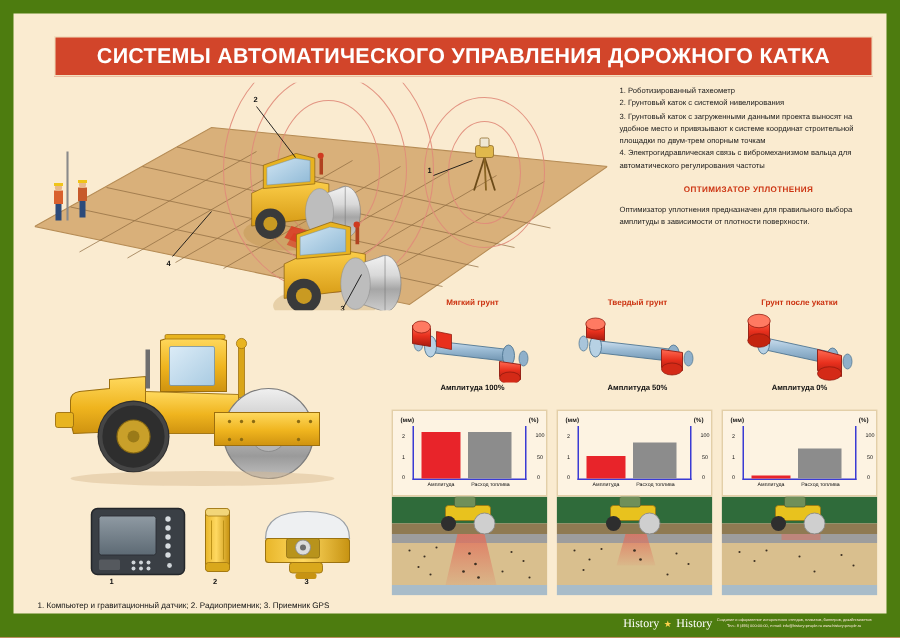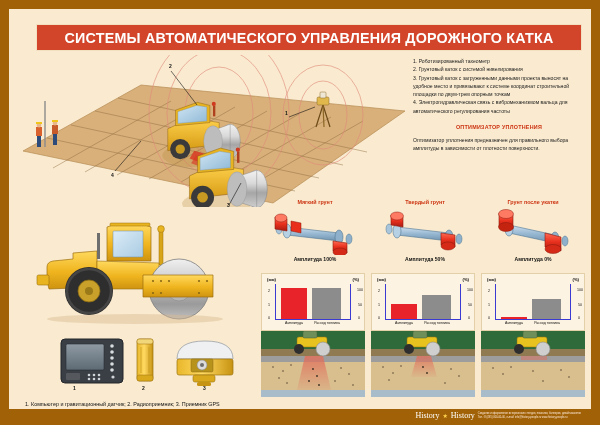--- a/index.html
+++ b/index.html
@@ -1,21 +1,21 @@
 <!DOCTYPE html>
 <html><head>
 <meta charset="utf-8">
 <style>
   * { margin:0; padding:0; box-sizing:border-box; }
   body {
     width:600px; height:425px; overflow:hidden;
     background:#cc4328;
     font-family:"Liberation Sans", sans-serif;
   }
-  .poster { position:relative; width:600px; height:425px; background:#a16207; }
+  .poster { position:relative; width:600px; height:425px; background:#4d7c0f; }
   .inner {
     position:absolute; left:9px; top:9px; width:582px; height:400px;
     background:#faebd0;
   }
   
   .titlebar {
     position:absolute; left:27px; top:15px; width:546px; height:27px;
     background:#d2452a; border:1px solid #f2e0c0;
     display:flex; align-items:center; justify-content:center;
   }
@@ -65,21 +65,21 @@
   .ticklbl { position:absolute; font-size:3.6px; color:#111; }
   .bar { position:absolute; bottom:0; }
   .barlbl {
     position:absolute; font-size:3.5px; color:#111; text-align:center;
     white-space:nowrap;
   }
   
   .soilrow { position:absolute; left:252px; top:322px; width:324px; height:72px; }
   .soilcell { position:absolute; top:0; width:104px; height:66px; overflow:hidden; }
   
-  .footer { position:absolute; left:9px; top:409px; width:582px; height:16px; }
+  .footer { position:absolute; left:9px; top:409px; width:582px; height:16px;text-align:center; }
   .logo {
     position:absolute; right:10px; top:2px;
     display:flex; align-items:center; gap:3px;
   }
   .logo .w1 { color:#fff; font-family:"Liberation Serif", serif; font-size:8px; }
   .logo .w2 { color:#fff; font-family:"Liberation Serif", serif; font-size:8px; }
   .logo .tiny { color:#fde9d9; font-size:2.6px; line-height:1.25; max-width:108px; }
   .star { color:#ffd24d; font-size:6px; }
 </style>
 </head>

